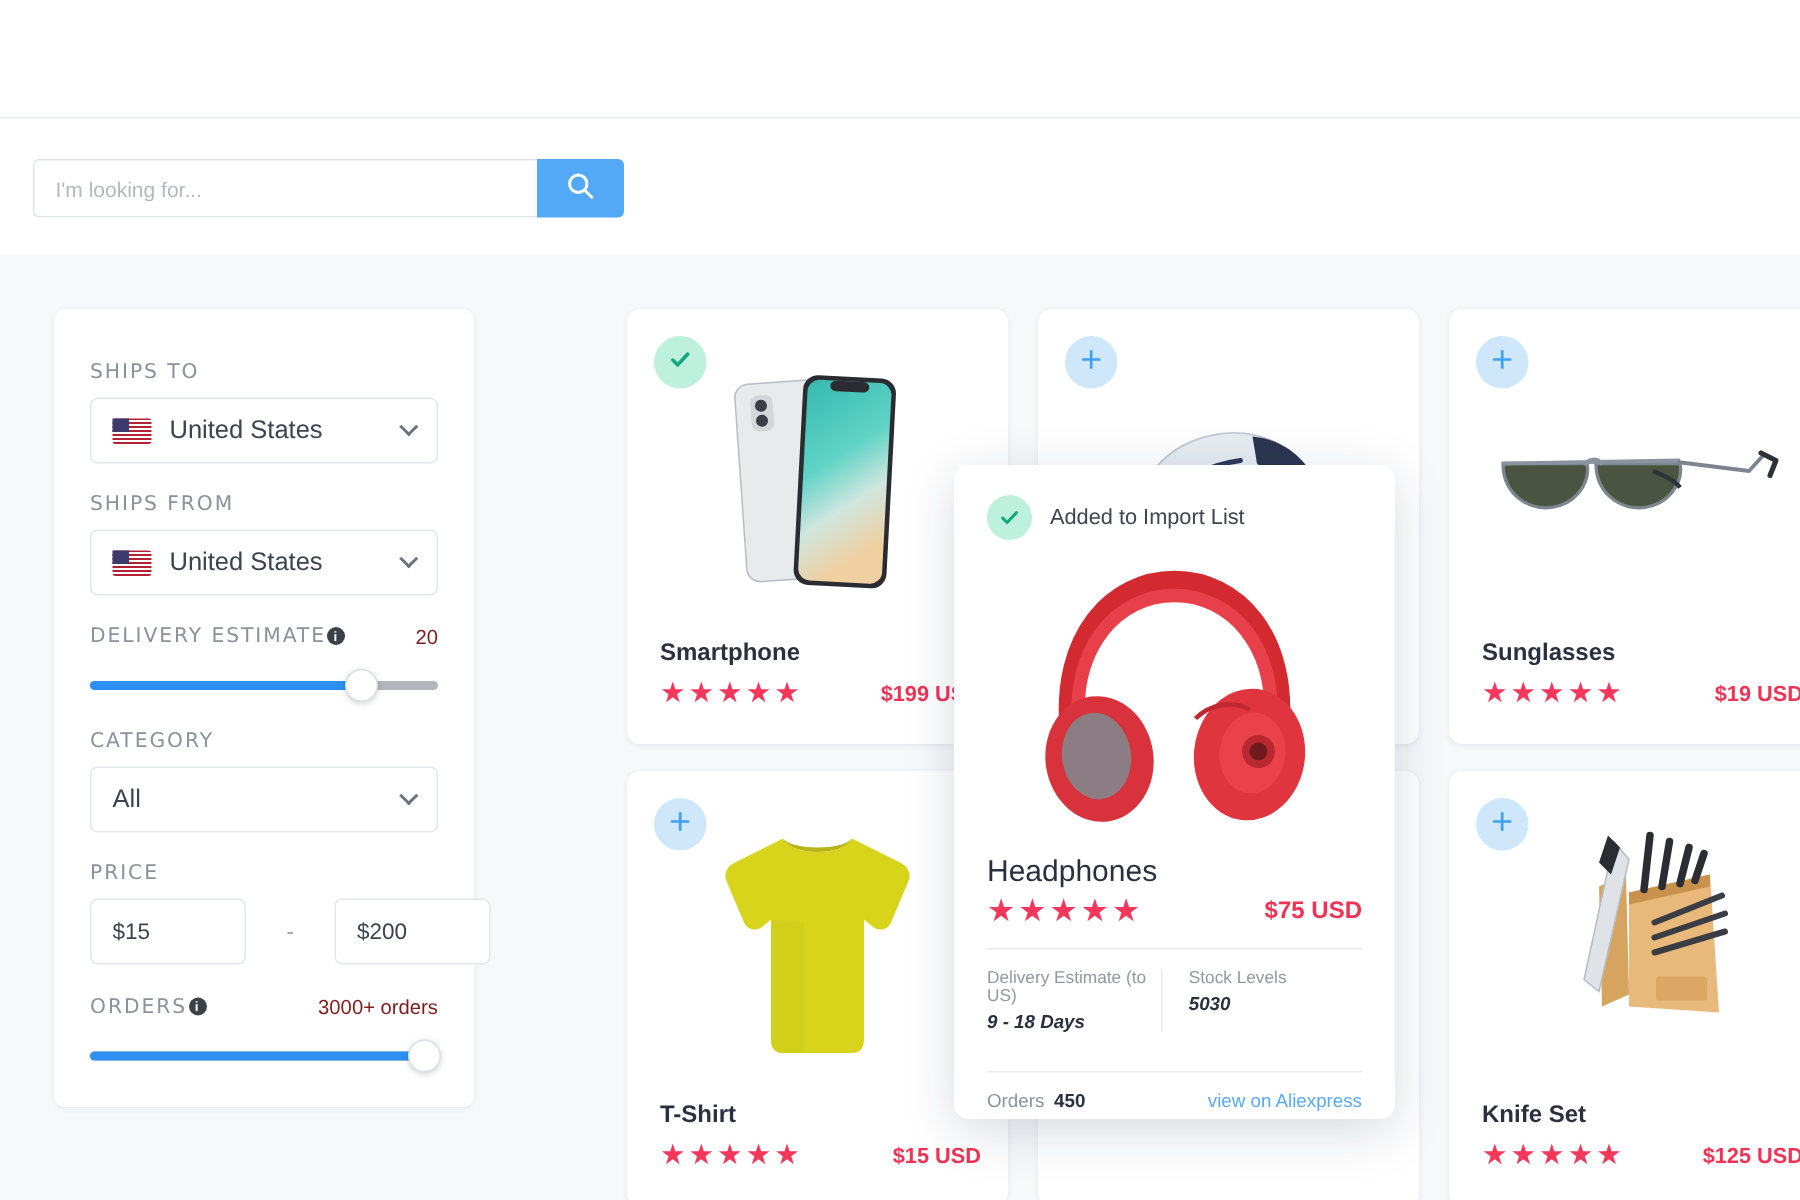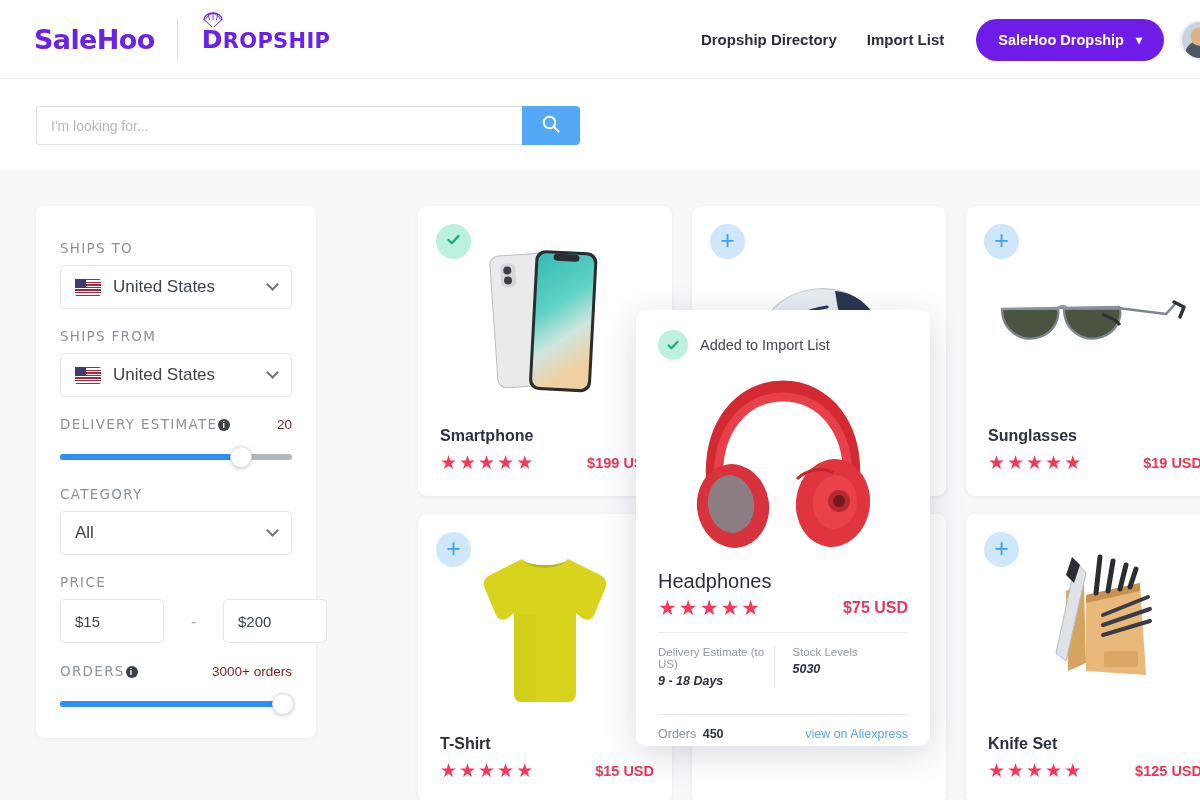--- a/index.html
+++ b/index.html
@@ -78,22 +78,22 @@
     width: 19px; height: 19px; border-radius: 50%;
     background: #e0b08c; z-index: 2;
   }
 
   
   .searchbar-row {
     position: absolute; top: 79px; left: 0;
     width: 1200px; height: 91px; background: #ffffff;
   }
   .search-wrap {
-    position: absolute; left: 36px; top: 27px;
-    display: flex; width: 544px; height: 39px;
+    position: absolute; left: 22px; top: 27px;
+    display: flex; width: 394px; height: 39px;
   }
   .search-input {
     flex: 1; height: 39px;
     border: 1px solid #dfe3e8; border-right: none;
     border-radius: 4px 0 0 4px;
     padding: 0 14px; font-size: 14px; color: #555;
     font-family: "Liberation Sans", sans-serif;
     outline: none; background: #fff;
   }
   .search-input::placeholder { color: #b4b9c0; }
@@ -249,45 +249,21 @@
     padding-top: 12px; font-size: 12.5px;
   }
   .orders-lbl { color: #8d939d; }
   .orders-lbl b { color: #2b3040; margin-left: 3px; }
   .ali-link { color: #5aa9f0; cursor: pointer; }
 </style>
 </head>
 <body>
 
 <div class="header">
-  <div class="logo-wrap">
-    <span class="logo-salehoo">SaleHoo</span>
-    <span class="logo-divider"></span>
-    <span class="logo-dropship">
-      <span class="chute-icon">
-        <svg width="22" height="20" viewBox="0 0 22 20">
-          <path d="M2 8a9 7 0 0 1 18 0" fill="none" stroke="#6b21e8" stroke-width="1.4"></path>
-          <path d="M2 8 C4 8 5 3 11 1 C17 3 18 8 20 8" fill="none" stroke="#6b21e8" stroke-width="1"></path>
-          <path d="M11 1 L11 8 M6.3 2.7 L7.6 8 M15.7 2.7 L14.4 8" stroke="#6b21e8" stroke-width=".9" fill="none"></path>
-          <path d="M2.5 8 L10 15 M19.5 8 L12 15" stroke="#6b21e8" stroke-width="1" fill="none"></path>
-        </svg>
-      </span>
-      <span class="dropship-text"><span class="dcap">D</span><span>ROPSHIP</span></span>
-    </span>
-  </div>
-
-  <div class="nav">
-    <span class="nav-link">Dropship Directory</span>
-    <span class="nav-link">Import List</span>
-    <button class="dropship-btn">
-      <span>SaleHoo Dropship</span>
-      <span class="chev">▾</span>
-    </button>
-    <div class="avatar"></div>
-  </div>
+
 </div>
 
 <div class="searchbar-row">
   <div class="search-wrap">
     <input class="search-input" type="text" placeholder="I'm looking for..." style="">
     <button class="search-btn">
       <span>
         <svg width="20" height="20" viewBox="0 0 20 20">
           <circle cx="8.5" cy="8.5" r="5.8" fill="none" stroke="#fff" stroke-width="2"></circle>
           <line x1="12.8" y1="12.8" x2="17.5" y2="17.5" stroke="#fff" stroke-width="2" stroke-linecap="round"></line>

